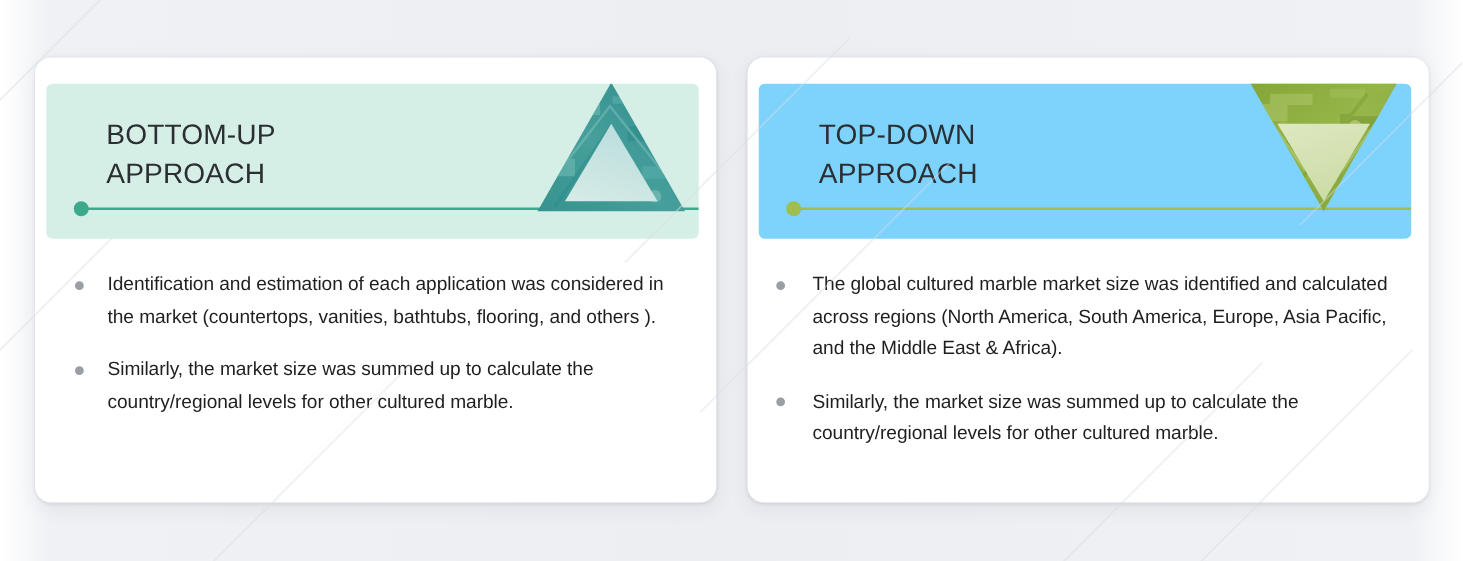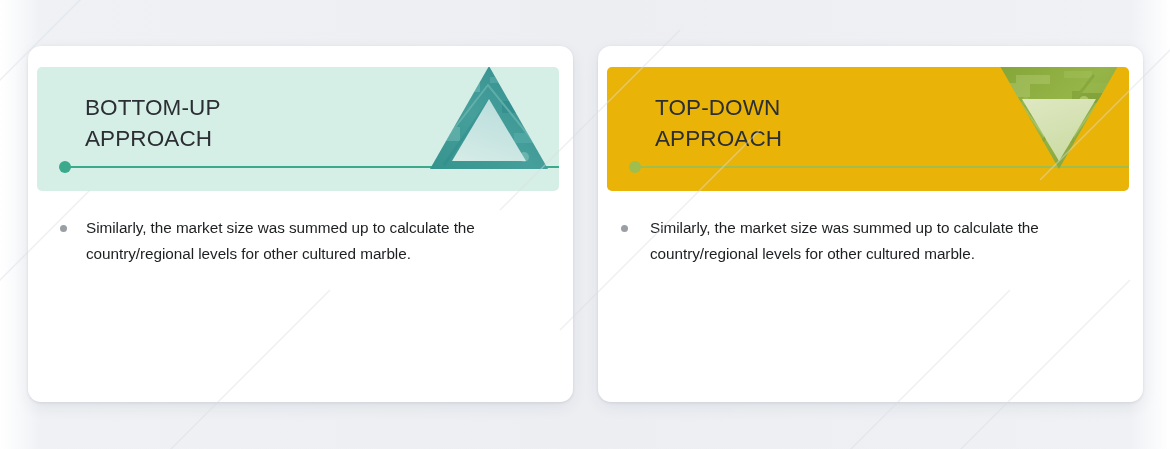--- a/index.html
+++ b/index.html
@@ -59,21 +59,21 @@
 
   
   .card-header {
     position: relative;
     margin: 21px 14px 0 9px;
     height: 124px;
     border-radius: 5px;
     overflow: hidden;
   }
   .card--left  .card-header { background: #d6efe6; }
-  .card--right .card-header { background: #eab308; }
+  .card--right .card-header { background: #7dd3fc; }
 
   .header-title {
     position: absolute;
     left: 48px;
     top: 25px;
     font-size: 22.5px;
     font-weight: 400;
     line-height: 31px;
     letter-spacing: .1px;
     color: #2b2f33;
@@ -193,20 +193,24 @@
             <circle cx="22" cy="52" r="4" fill="#7cc6c2"></circle>
             <path d="M4 96 L60 24 L118 96" stroke="#a9ded8" stroke-width="2" fill="none"></path>
             <path d="M16 104 L61 40" stroke="#27868a" stroke-width="3" fill="none"></path>
           </g>
           <polygon points="61,38 98,100 24,100" fill="url(#tealInner)"></polygon>
         </svg>
       </div>
     </div>
 
     <ul class="bullet-list">
+      <li class="bullet-item">
+        <span class="bullet-marker"></span>
+        <span>Identification and estimation of each application was considered in the market (countertops, vanities, bathtubs, flooring, and others ).</span>
+      </li>
       <li class="bullet-item">
         <span class="bullet-marker"></span>
         <span>Similarly, the market size was summed up to calculate the country/regional levels for other cultured marble.</span>
       </li>
     </ul>
   </section>
 
   <section class="card card--right">
 
     <div class="card-header">
@@ -250,20 +254,24 @@
             <rect x="50" y="74" width="26" height="8" fill="#85a63a"></rect>
           </g>
           <polygon points="24,38 98,38 61,100" fill="url(#greenInner)"></polygon>
         </svg>
       </div>
     </div>
 
     <ul class="bullet-list">
       <li class="bullet-item">
         <span class="bullet-marker"></span>
+        <span>The global cultured marble market size was identified and calculated across regions  (North America, South America, Europe, Asia Pacific, and the Middle East &amp; Africa).</span>
+      </li>
+      <li class="bullet-item">
+        <span class="bullet-marker"></span>
         <span>Similarly, the market size was summed up to calculate the country/regional levels for other cultured marble.</span>
       </li>
     </ul>
   </section>
 
   <svg class="watermark" width="1170" height="449" viewBox="0 0 1170 449">
     <g stroke="#d9dde3" stroke-width="1.4" fill="none" opacity=".85">
       <path d="M-40 120 L120 -40"></path>
       <path d="M500 210 L680 30"></path>
       <path d="M560 330 L760 130"></path>

